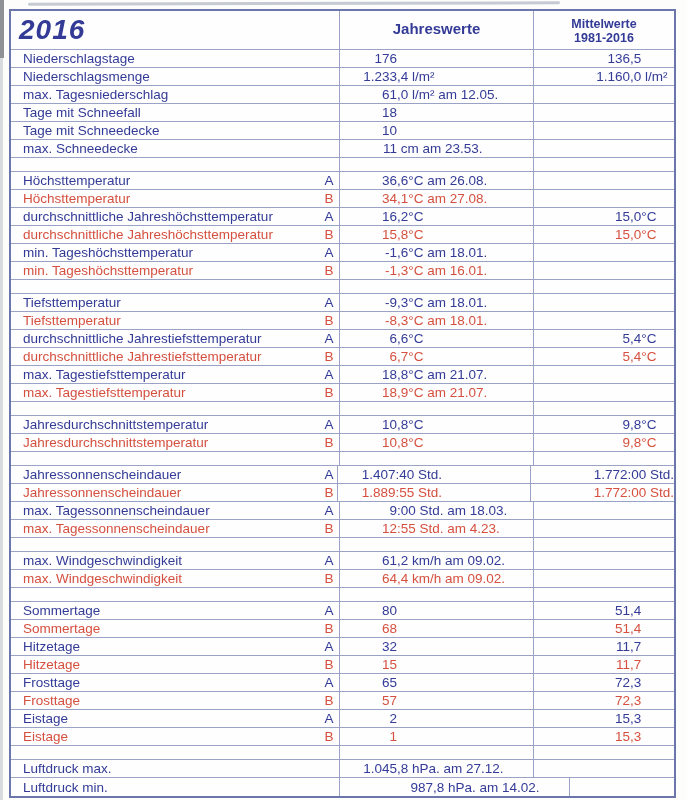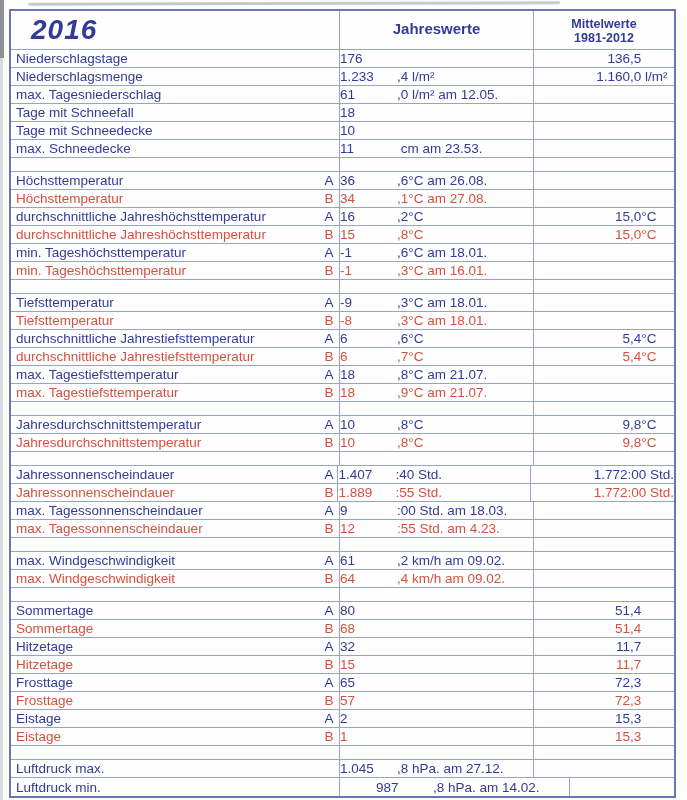--- a/index.html
+++ b/index.html
@@ -48,21 +48,21 @@
   }
   .trow:last-child { border-bottom: none; gap: 36px; }
   .trow.sep { height: 14px; }
   .trow.red { color: var(--red, #d5503f); }
   .trow.blue { color: var(--blue, #333b97); }
 
   .c1 {
     position: relative;
     width: 329px; height: 100%;
     border-right: 1px solid var(--grid, #9aa3c6);
-    padding-left: 5px;
+    padding-left: 12px;
     display: flex; align-items: center;
     white-space: nowrap;
   }
   .c2 {
     width: 194px; height: 100%;
     border-right: 1px solid var(--grid, #9aa3c6);
     display: flex; align-items: center;
     white-space: nowrap;
   }
   .c3 {
@@ -70,31 +70,31 @@
     display: flex; align-items: center;
     white-space: nowrap;
   }
 
   .ab {
     position: absolute;
     left: 306px; width: 24px;
     text-align: center;
   }
 
-  .jw-lead { display: inline-block; width: 57px; text-align: left; white-space: pre; }
+  .jw-lead { display: inline-block; width: 57px; text-align: right; white-space: pre; }
   .mw-lead { display: inline-block; width: 96px; text-align: right; white-space: pre; }
   .rest { white-space: pre; }
 
   
   .trow.head {
     height: 39px;
     align-items: stretch;
     border-bottom: 1px solid var(--grid, #9aa3c6);
   }
-  .head .c1 { padding-left: 20px; align-items: center; }
+  .head .c1 { padding-left: 8px; align-items: center; }
   .page-title {
     font-size: 28px;
     font-weight: bold;
     font-style: italic;
     letter-spacing: 1px;
   }
   .head .c2 {
     flex-direction: column; align-items: center; justify-content: flex-start;
     padding-top: 9px;
     font-weight: bold; font-size: 15px;
@@ -118,21 +118,21 @@
 
     <div class="trow head">
       <div class="c1">
         <span class="page-title">2016</span>
       </div>
       <div class="c2">
         <span>Jahreswerte</span>
       </div>
       <div class="c3">
         <span>Mittelwerte</span>
-        <span>1981-2012</span>
+        <span>1981-2016</span>
       </div>
     </div>
 
     <div>
         <div class="trow blue">
     <div class="c1">
       <span>Niederschlagstage</span>
       <span class="ab"></span>
     </div>
     <div class="c2">

